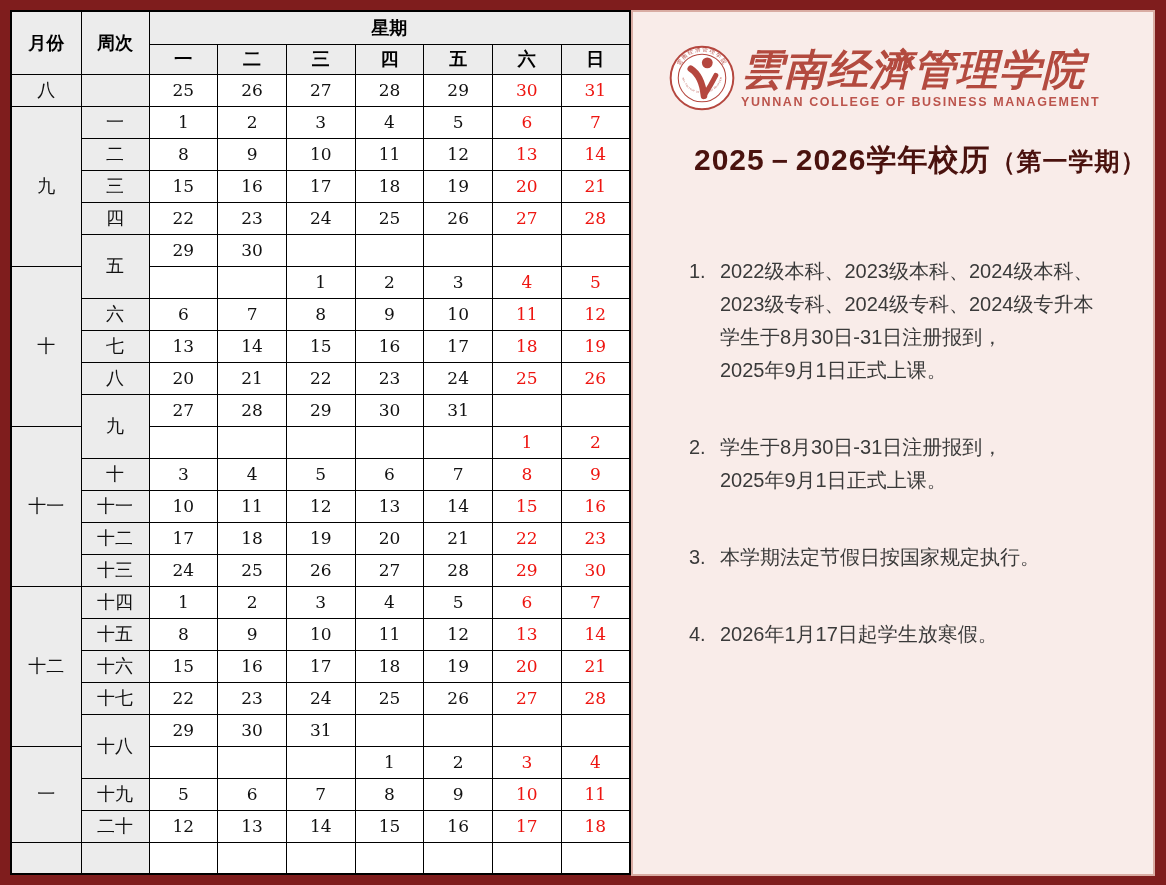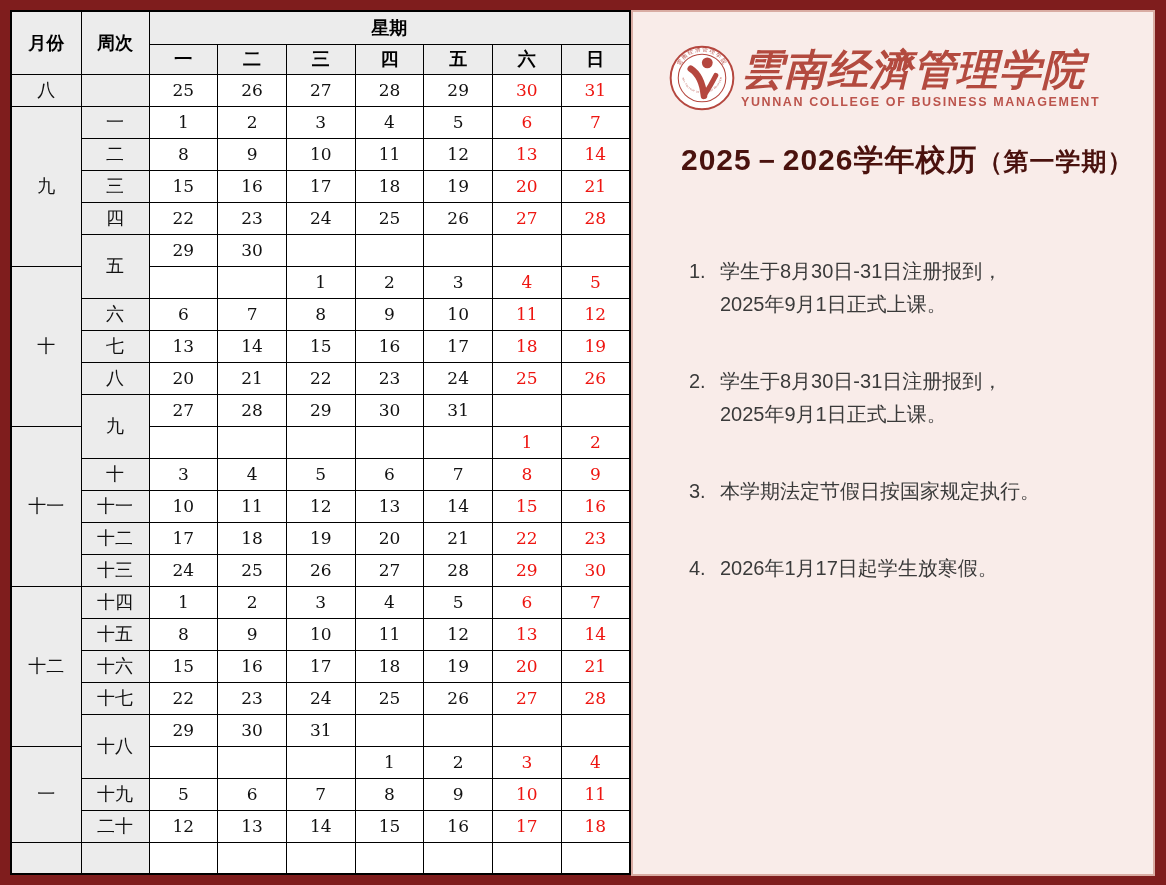--- a/index.html
+++ b/index.html
@@ -74,21 +74,21 @@
   }
   .logo-en {
     font-family:"Liberation Sans", sans-serif;
     font-size:12.5px; line-height:14px;
     letter-spacing:1.6px;
     font-weight:bold;
     color:#bc544c;
     white-space:nowrap;
   }
   .title {
-    position:absolute; top:128px; left:48px;
+    position:absolute; top:128px; left:61px;
     color:#4a120e;
     white-space:nowrap;
   }
   .title .t-main {
     font-size:30px; font-weight:bold;
     letter-spacing:1px;
   }
   .title .t-suffix {
     font-size:25px; font-weight:600;
     letter-spacing:1px;
@@ -416,20 +416,22 @@
     </div>
 
     <div class="title">
       <span class="t-main">2025－2026学年校历</span><span class="t-suffix">（第一学期）</span>
     </div>
 
     <ol class="notes">
         <li>
           <span class="num">1.</span>
           <span class="lines">
+            <div>2022级本科、2023级本科、2024级本科、</div>
+            <div>2023级专科、2024级专科、2024级专升本</div>
             <div>学生于8月30日-31日注册报到，</div>
             <div>2025年9月1日正式上课。</div>
           </span>
         </li>
         <li>
           <span class="num">2.</span>
           <span class="lines">
             <div>学生于8月30日-31日注册报到，</div>
             <div>2025年9月1日正式上课。</div>
           </span>

